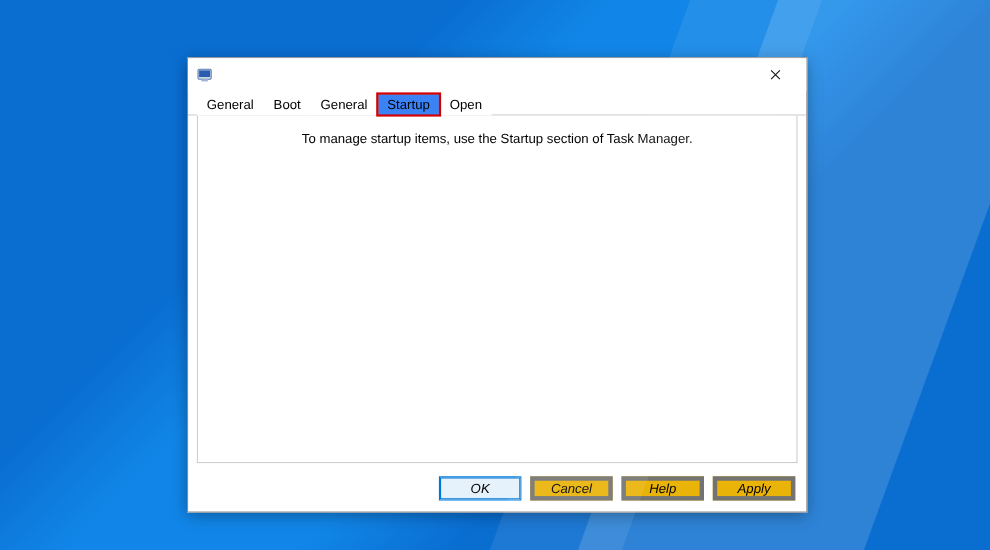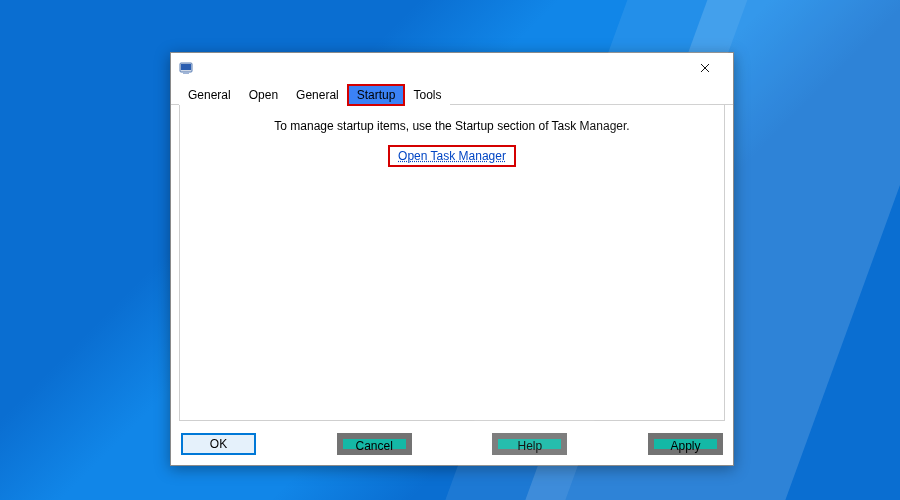--- a/index.html
+++ b/index.html
@@ -128,29 +128,30 @@
     padding: 1px 2px;
   }
   .link-box-highlight {
     border: 2px solid #d40000;
     padding: 2px 6px;
     display: inline-block;
   }
 
   .button-row {
     display: flex;
-    justify-content: space-between;
+    justify-content: flex-end;
     gap: 8px;
     padding: 6px 10px 10px 10px;
+    font-style: italic;
   }
   .btn {
     min-width: 75px;
     height: 22px;
-    border: 6px solid #737373;
-    background: #14b8a6;
+    border: 4px solid #737373;
+    background: #eab308;
     font: inherit;
     padding: 0 10px;
     cursor: default;
   }
   .btn.default {
     border: 1px solid #0078d7;
     box-shadow: inset 0 0 0 1px #0078d7;
     background: #e5f1fb;
   }
 </style>
@@ -174,31 +175,28 @@
         <div class="win-btn close">
           <svg width="10" height="10" viewBox="0 0 10 10">
               <path d="M1 1 L9 9 M9 1 L1 9" stroke="#000" stroke-width="1"></path>
             </svg>
         </div>
       </div>
     </div>
 
     <div class="tabstrip">
       <div class="tab">General</div>
-      <div class="tab">Open</div>
+      <div class="tab">Boot</div>
       <div class="tab">General</div>
       <div class="tab active highlight">Startup</div>
-      <div class="tab">Tools</div>
+      <div class="tab">Open</div>
     </div>
 
     <div class="tabpanel">
       <div class="info-text">To manage startup items, use the Startup section of Task Manager.</div>
-      <span class="link-box-highlight">
-        <span class="link">Open Task Manager</span>
-      </span>
     </div>
 
     <div class="button-row">
       <button class="btn default">OK</button>
       <button class="btn">Cancel</button>
       <button class="btn">Help</button>
       <button class="btn">Apply</button>
     </div>
 
   </div>

